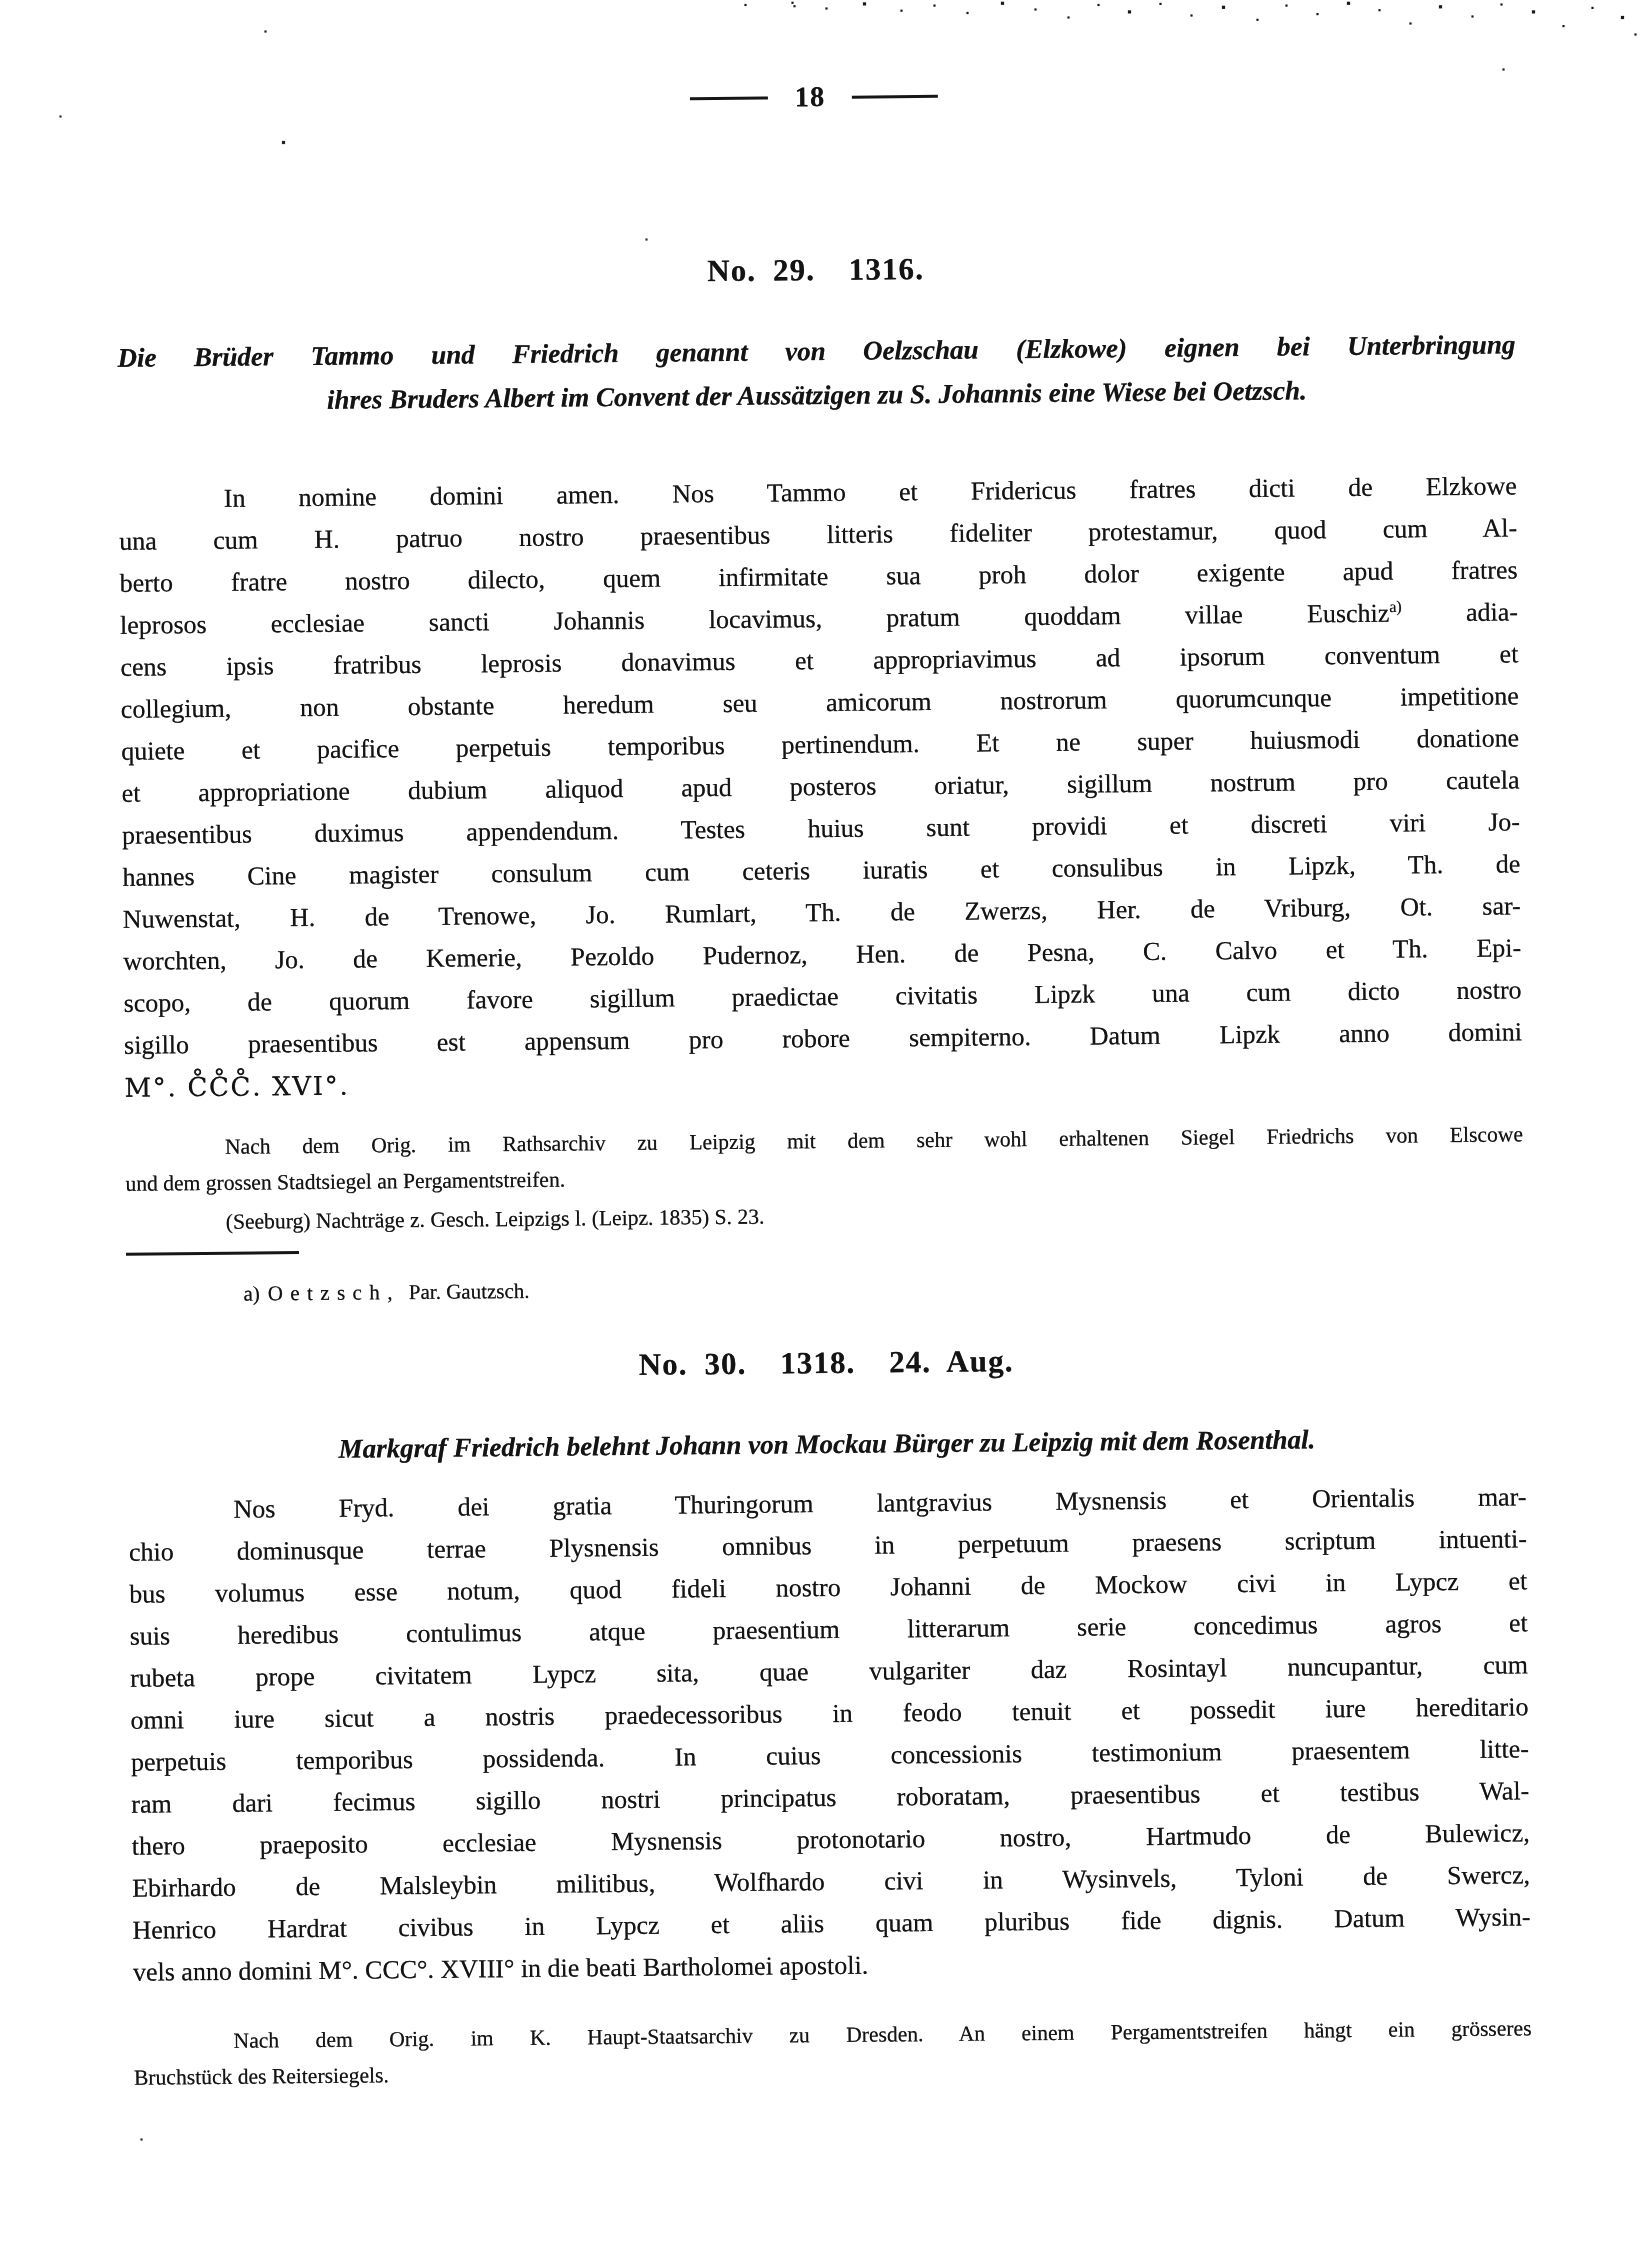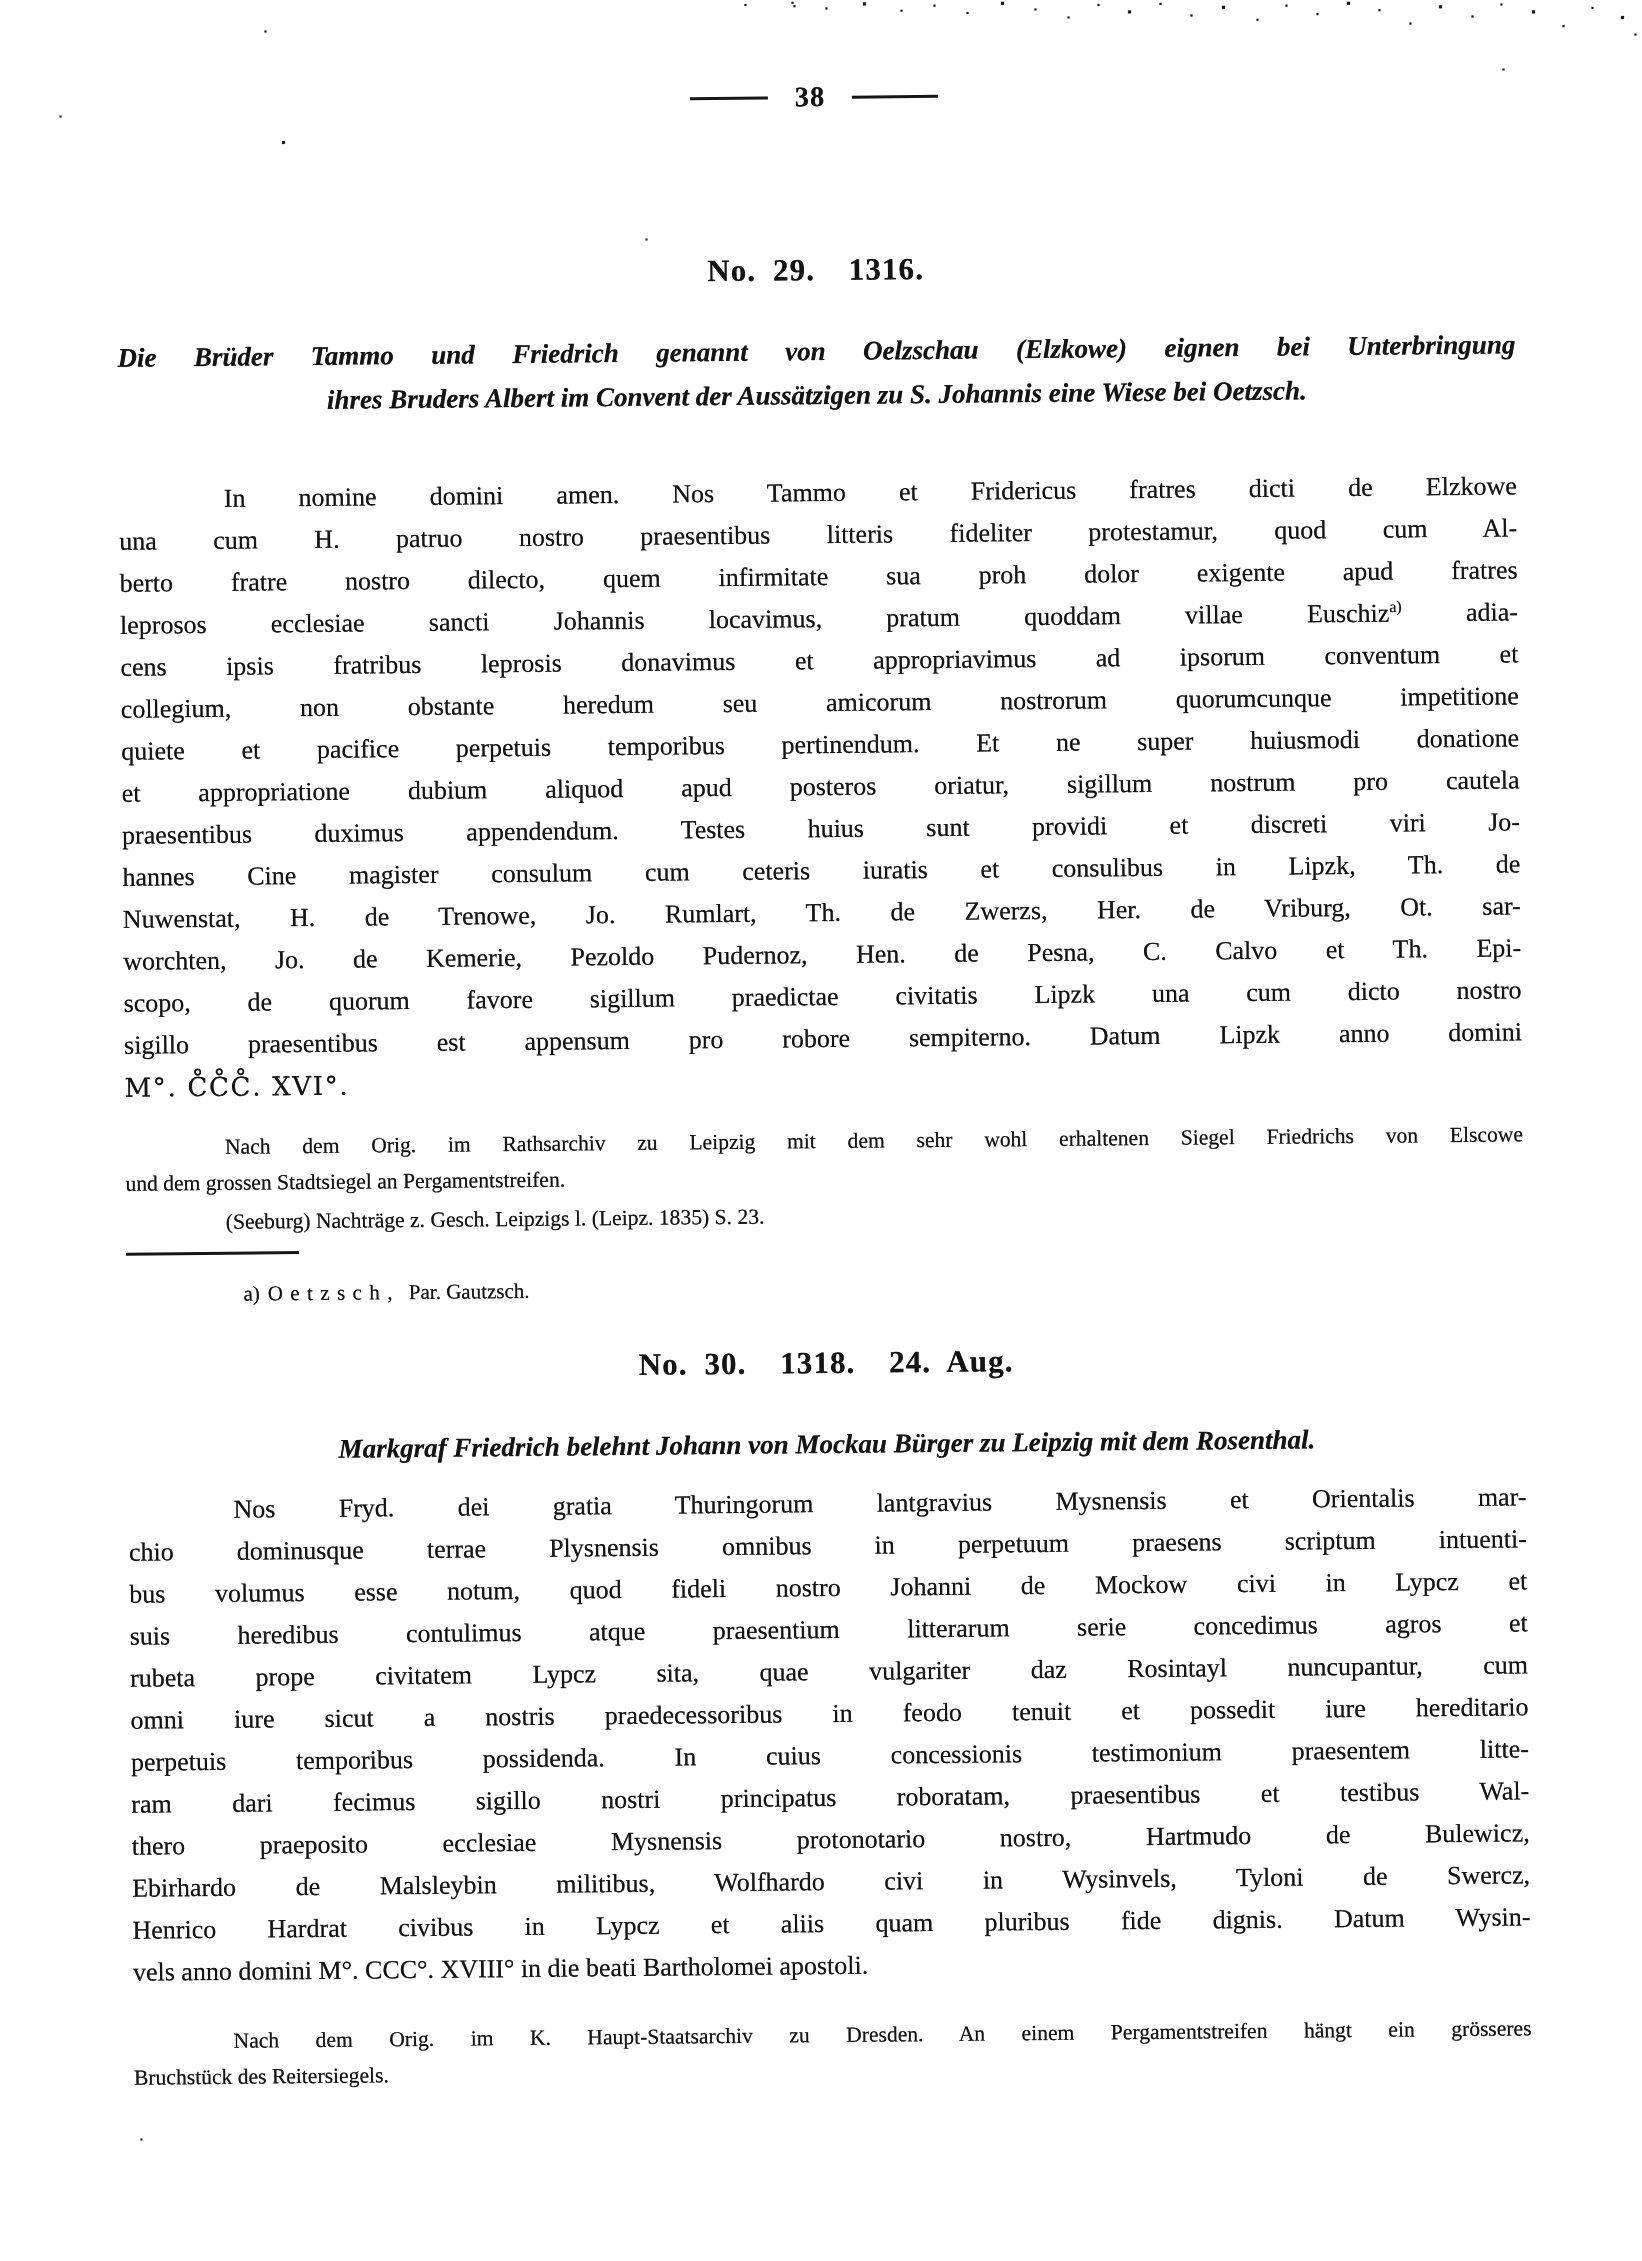--- a/index.html
+++ b/index.html
@@ -79,21 +79,21 @@
 </style>
 </head>
 <body>
 
 <div class="sheet">
   <div class="speckles"></div>
 
   <div class="content">
 
     <div class="pageno-row">
-      <span class="dash dash-l"></span><span class="pageno">38</span><span class="dash dash-r"></span>
+      <span class="dash dash-l"></span><span class="pageno">18</span><span class="dash dash-r"></span>
     </div>
 
     <section>
       <h1 class="head head29">No. 29.  1316.</h1>
 
       <div class="summary">
           <div class="tline">Die Brüder Tammo und Friedrich genannt von Oelzschau (Elzkowe) eignen bei Unterbringung</div>
           <div class="tline">ihres Bruders Albert im Convent der Aussätzigen zu S. Johannis eine Wiese bei Oetzsch.</div>
         </div>
 

